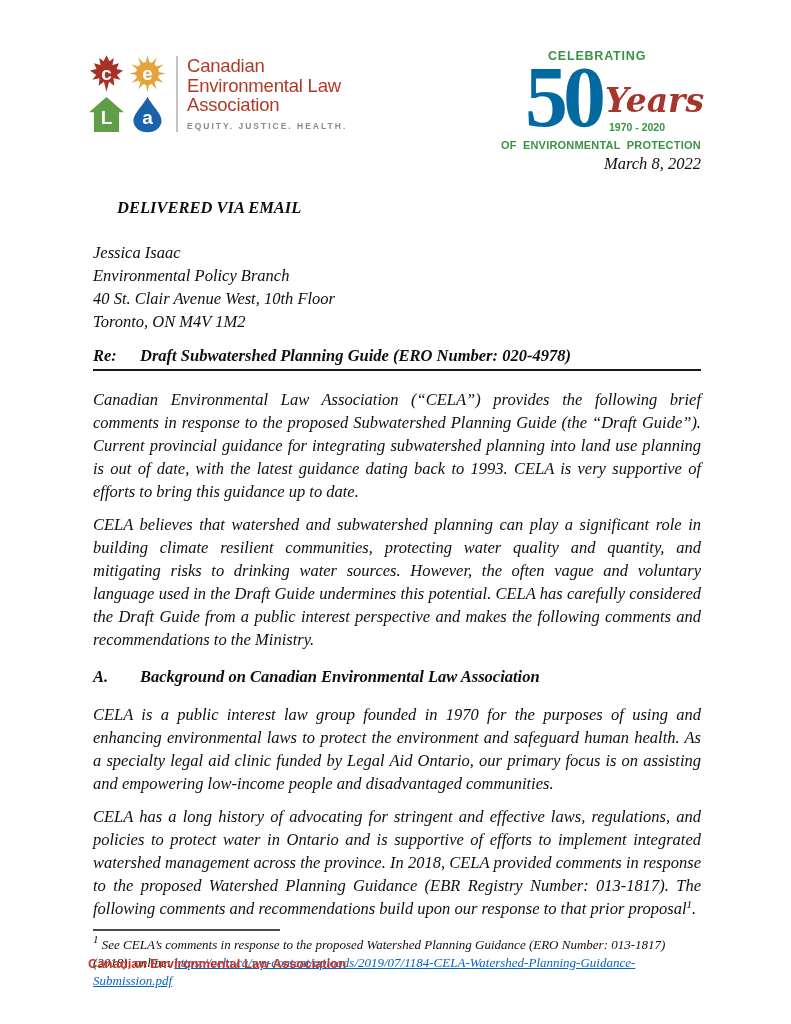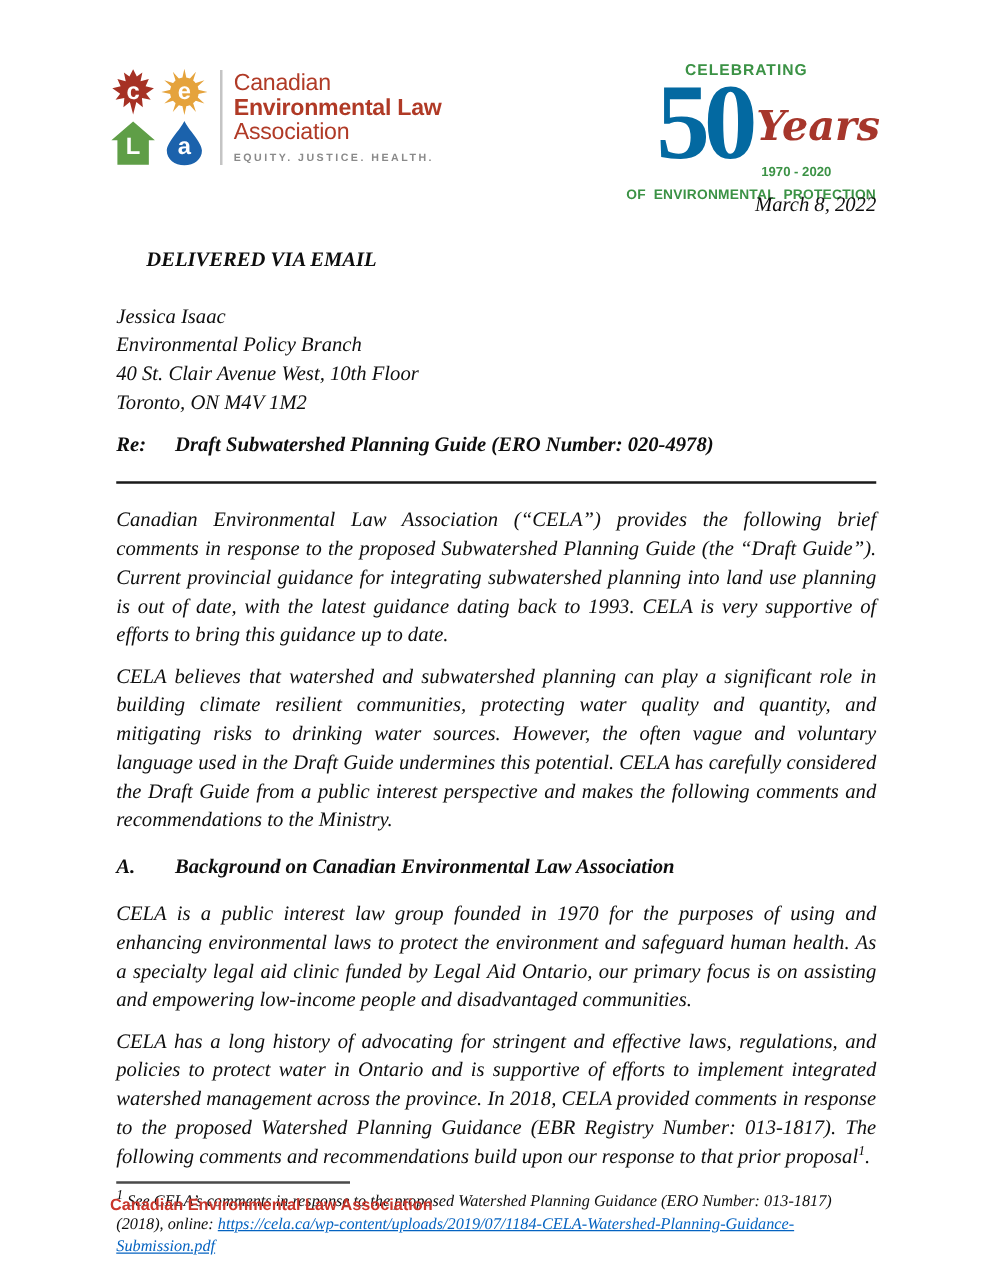--- a/index.html
+++ b/index.html
@@ -15,44 +15,44 @@
   .icon { position:relative; width:37px; height:37px; }
   .icon svg { width:100%; height:100%; display:block; }
   .icon-letter { position:absolute; left:0; top:0; width:100%; height:100%;
                  display:flex; align-items:center; justify-content:center;
                  font-family:"Liberation Sans", sans-serif; font-weight:bold;
                  font-size:19px; color:#fff; }
   .icon.drop .icon-letter, .icon.house .icon-letter { padding-top:7px; }
   .logo-divider { width:2px; height:76px; background:#c4c4c4; margin:1px 9px 0 10px; }
   .wordmark { font-family:"Liberation Sans", sans-serif; color:#b03a26; padding-top:1px; }
   .wm { font-size:18.5px; line-height:19.5px; letter-spacing:-0.2px; }
-  .wm2 { font-weight:bold;text-align:right; }
+  .wm2 { font-weight:normal; }
   .tagline { margin-top:6px; font-size:8.5px; font-weight:bold; letter-spacing:2px; color:#8a8a8a; }
 
   .anniv { width:200px; font-family:"Liberation Sans", sans-serif; text-align:left; margin-top:-6px; }
   .anniv-celebrating { color:#3b9245; font-weight:bold; font-size:12.5px; letter-spacing:0.8px;
                        padding-left:47px; }
   .anniv-mid { display:flex; align-items:flex-start; padding-left:24px; }
   .anniv-50 { color:#0369a1; font-weight:bold; font-size:86px; line-height:68px;
               letter-spacing:-5px; font-family:Liberation Serif, serif; }
   .anniv-right { margin-left:4px; padding-top:26px; }
   .anniv-years { color:#a6362b; font-size:33px; line-height:24px; font-style:italic;
                  font-weight:bold; font-family:"DejaVu Serif", serif; }
-  .anniv-range { color:#3b9245; font-weight:bold; font-size:10.5px; margin-top:19px; padding-left:4px; }
+  .anniv-range { color:#3b9245; font-weight:bold; font-size:10.5px; margin-top:8px; padding-left:4px; }
   .anniv-bottom { color:#3b9245; font-weight:bold; font-size:11px; letter-spacing:0.2px;
                   word-spacing:3px; margin-top:6px; white-space:nowrap; }
 
   
   .content { position:absolute; left:93px; top:152px; width:608px; font-size:16.5px;
              line-height:23px; color:#0e0e0e;font-style:italic; }
   .date { text-align:right; }
   .delivered { margin-top:21px; font-weight:bold;margin-left:24px; }
   .address { margin-top:22px; }
   .re-line { margin-top:11px; display:flex; font-weight:bold;
-             border-bottom:2px solid #1a1a1a; padding-bottom:18px; }
+             border-bottom:2px solid #1a1a1a; padding-bottom:2px; }
   .re-label { width:47px; flex:none; }
   .para { margin-top:17px; text-align:justify; }
   .para + .para { margin-top:10px; }
   .heading-a { margin-top:14px; display:flex; font-weight:bold; }
   .sec-label { width:47px; flex:none; }
   .p3 { margin-top:15px; }
   .p4 { margin-top:7px; }
   sup { font-size:11px; line-height:0; vertical-align:6px; }
 
   .fn-sep { margin-top:9px; width:187px; border-top:2px solid #4a4a4a; }

